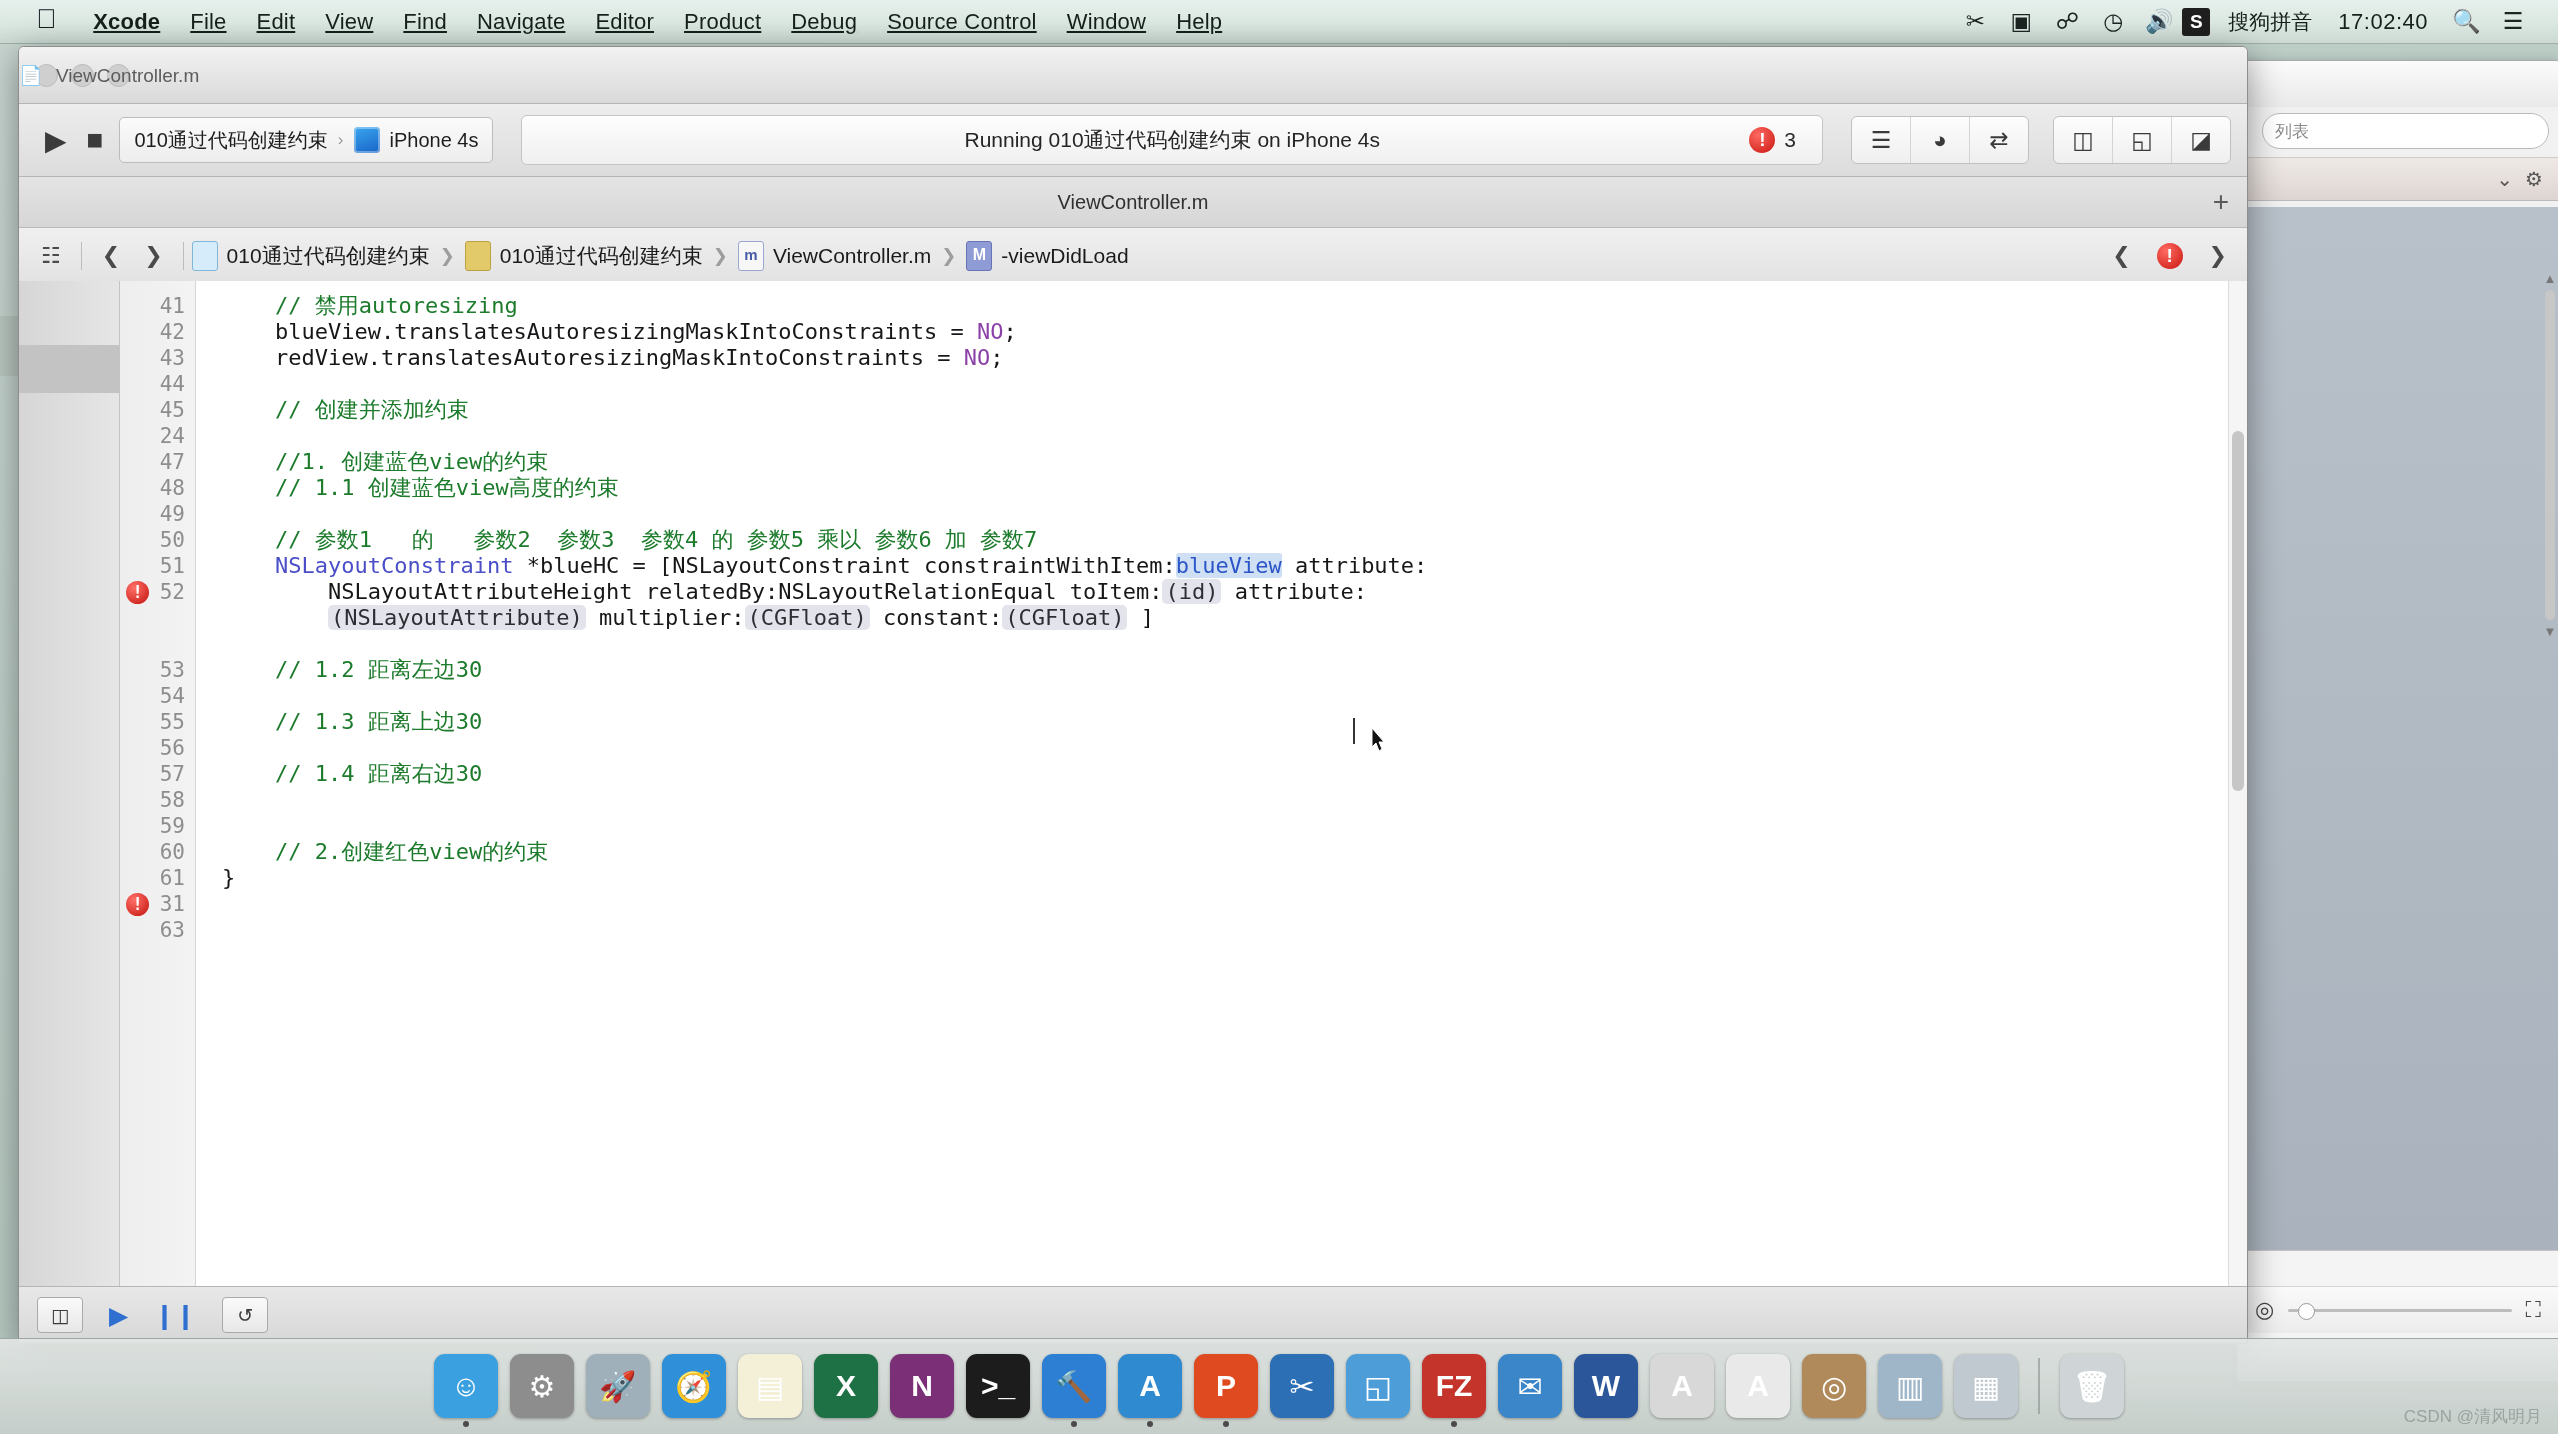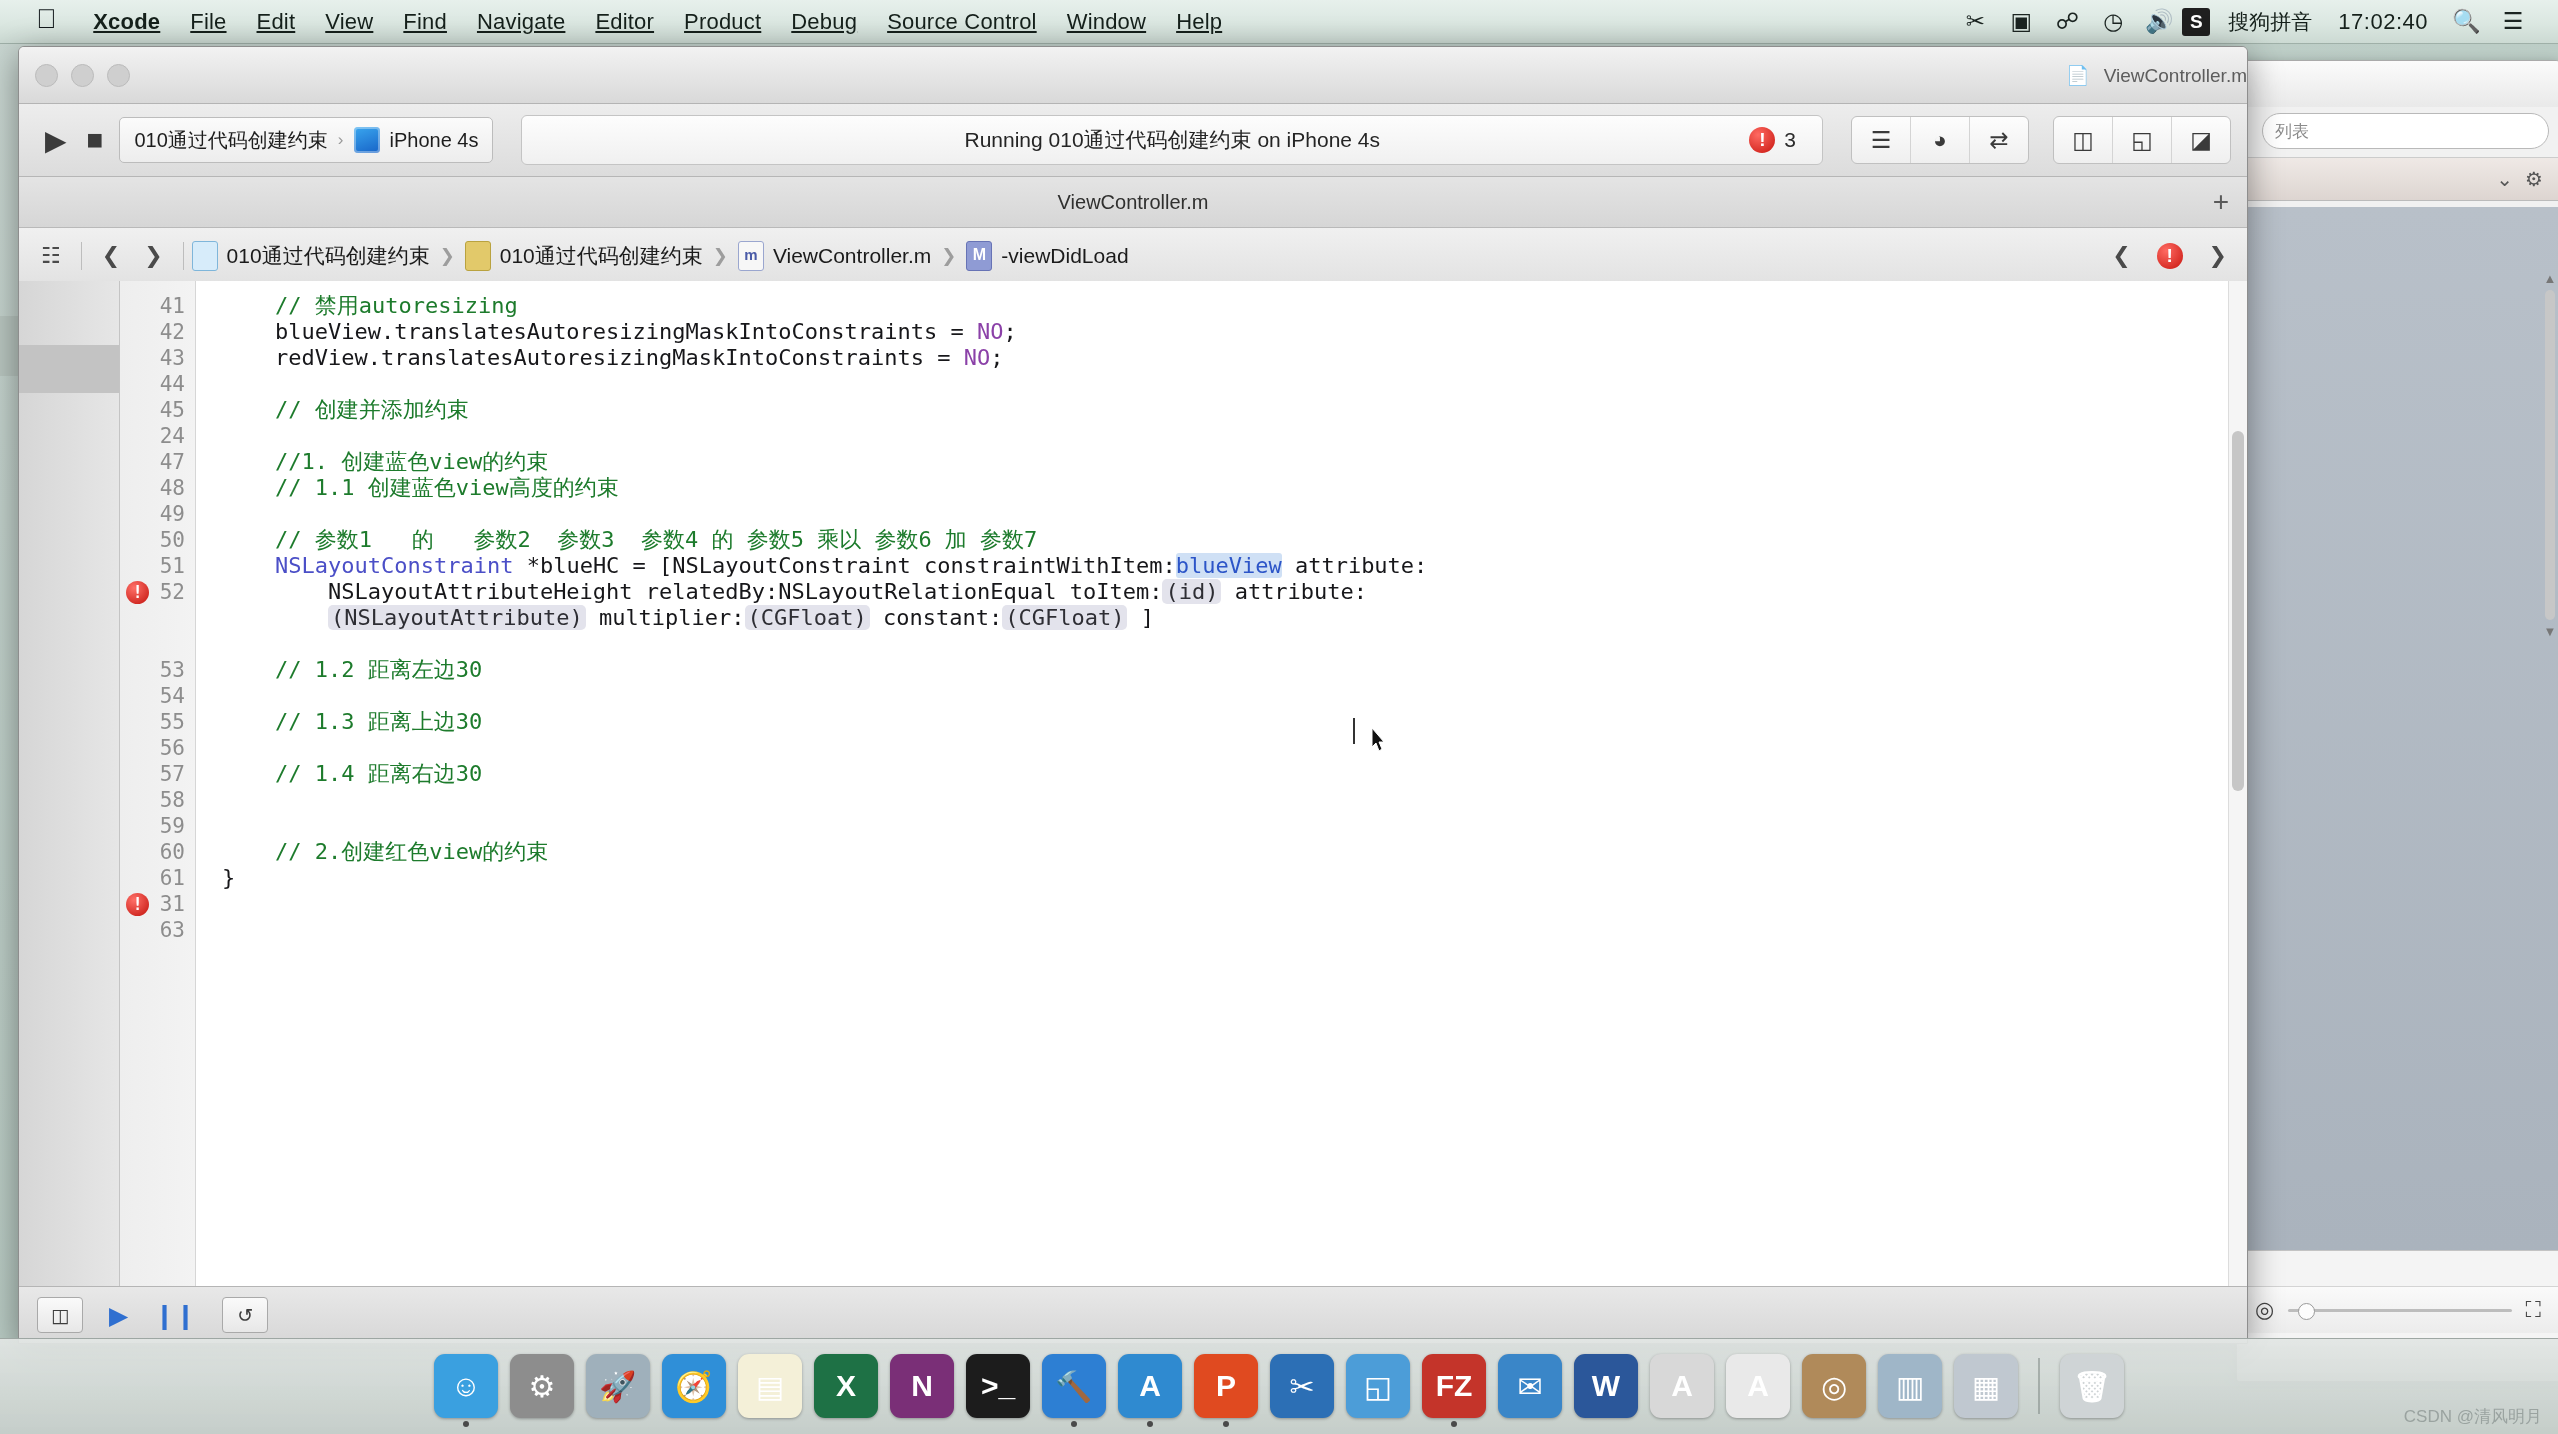--- a/index.html
+++ b/index.html
@@ -103,21 +103,21 @@
     overflow:hidden;
   }
   #xtitlebar{
     height:56px;background:linear-gradient(180deg,#f2f2f2,#d9d9d9);
     border-bottom:1px solid #b4b4b4;display:flex;align-items:center;padding:0 16px;
     position:relative;
   }
   .tl-dot{width:21px;height:21px;border-radius:50%;background:#cfcfcf;
     border:1px solid #bbb;margin-right:13px;}
   #xtitlebar-center{
-    position:absolute;left:0;right:0;text-align:right;font-size:19px;color:#5d5d5d;
+    position:absolute;left:0;right:0;text-align:left;font-size:19px;color:#5d5d5d;
     pointer-events:none;
   }
   #xtitlebar-center .tb-icon{margin-right:8px;}
 
   
   #xtoolbar{
     height:72px;background:linear-gradient(180deg,#ededed,#dcdcdc);
     border-bottom:1px solid #b6b6b6;display:flex;align-items:center;padding:0 16px;
     position:relative;
   }

